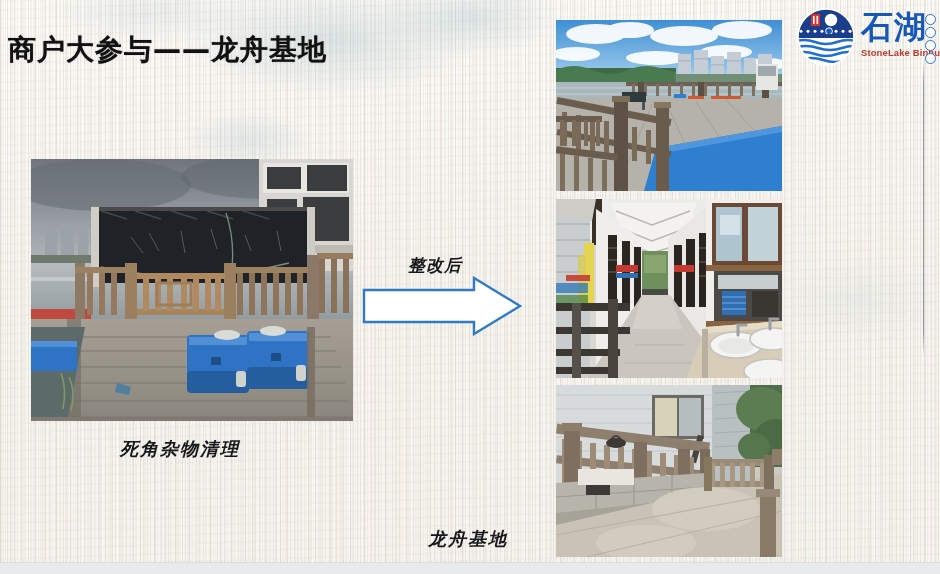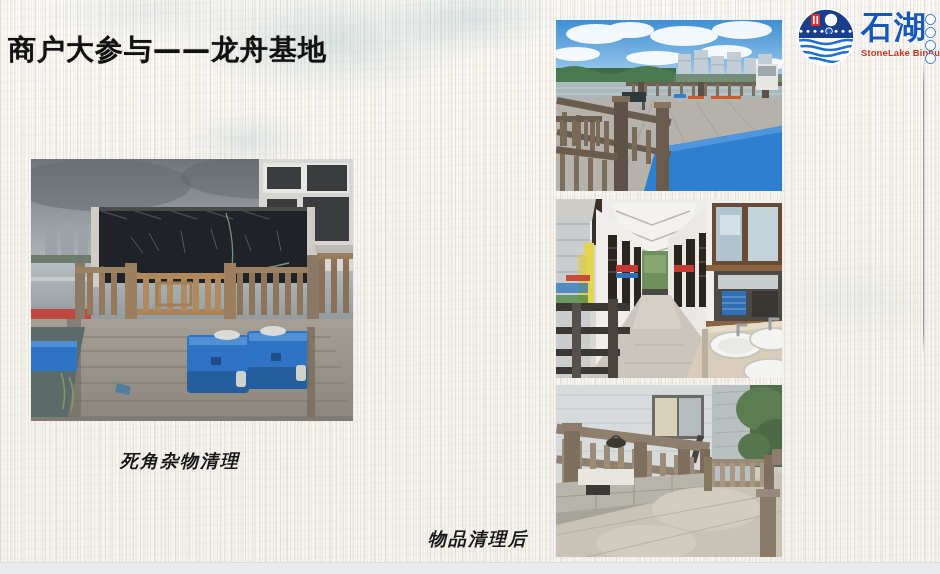--- a/index.html
+++ b/index.html
@@ -104,21 +104,21 @@
     white-space:nowrap;letter-spacing:1px;
   }
 
   
   .caption{
     position:absolute;
     font-family:"DejaVu Serif","Liberation Serif",serif;
     font-weight:700;font-style:italic;font-size:18px;
     color:#17181a;letter-spacing:2px;white-space:nowrap;
   }
-  #caption-before{left:120px;top:449px;}
+  #caption-before{left:120px;top:437px;}
   #caption-after{left:428px;top:527px;}
 
   
   #bottom-bar{
     position:absolute;left:0;top:562px;width:940px;height:12px;
     background:#e9eaec;border-top:1px solid #dcdde0;
   }
 </style>
 </head>
 <body>
@@ -303,20 +303,26 @@
         <rect x="265" y="206" width="10" height="16" rx="3" fill="#cfd2cd"></rect>
       </g>
       <rect x="276" y="168" width="8" height="90" fill="#7a6f5f" opacity=".85"></rect>
       <path d="M86 224 l14 4 l-2 8 l-14 -3 Z" fill="#4f7f9c"></path>
       <rect x="0" y="258" width="322" height="4" fill="#7e7a72"></rect>
     </svg>
   </div>
 
   <div class="caption" id="caption-before">死角杂物清理</div>
 
+  <div id="arrow-wrap">
+    <div id="arrow-label">整改后</div>
+    <svg width="162" height="60" viewBox="0 0 162 60">
+      <polygon points="2,14 112,14 112,2 158,30 112,58 112,46 2,46" fill="#ffffff" stroke="#2e7bc4" stroke-width="2.4" stroke-linejoin="miter"></polygon>
+    </svg>
+  </div>
 
   <div class="photo" id="photo-after-1">
     <svg class="ph-canvas" viewBox="0 0 226 171" preserveAspectRatio="none">
       <defs>
         <linearGradient id="skyB" x1="0" y1="0" x2="0" y2="1">
           <stop offset="0" stop-color="#3f8fd4"></stop>
             <stop offset=".75" stop-color="#8fc2e8"></stop>
           <stop offset="1" stop-color="#c6ddee"></stop>
         </linearGradient>
       </defs>
@@ -605,17 +611,17 @@
         </g>
         <rect x="208" y="70" width="10" height="42" fill="#7e6f5e"></rect>
         <rect x="148" y="72" width="8" height="34" fill="#86775f"></rect>
       </g>
       <rect x="204" y="108" width="16" height="64" fill="#8a7b68"></rect>
       <rect x="200" y="104" width="24" height="8" fill="#99897a"></rect>
       <rect x="216" y="64" width="10" height="16" fill="#8d7e6b"></rect>
     </svg>
   </div>
 
-  <div class="caption" id="caption-after">物品清理后</div>
+  <div class="caption" id="caption-after">龙舟基地</div>
 
 </div>
 
 <div id="bottom-bar"></div>
 
 </body></html>

